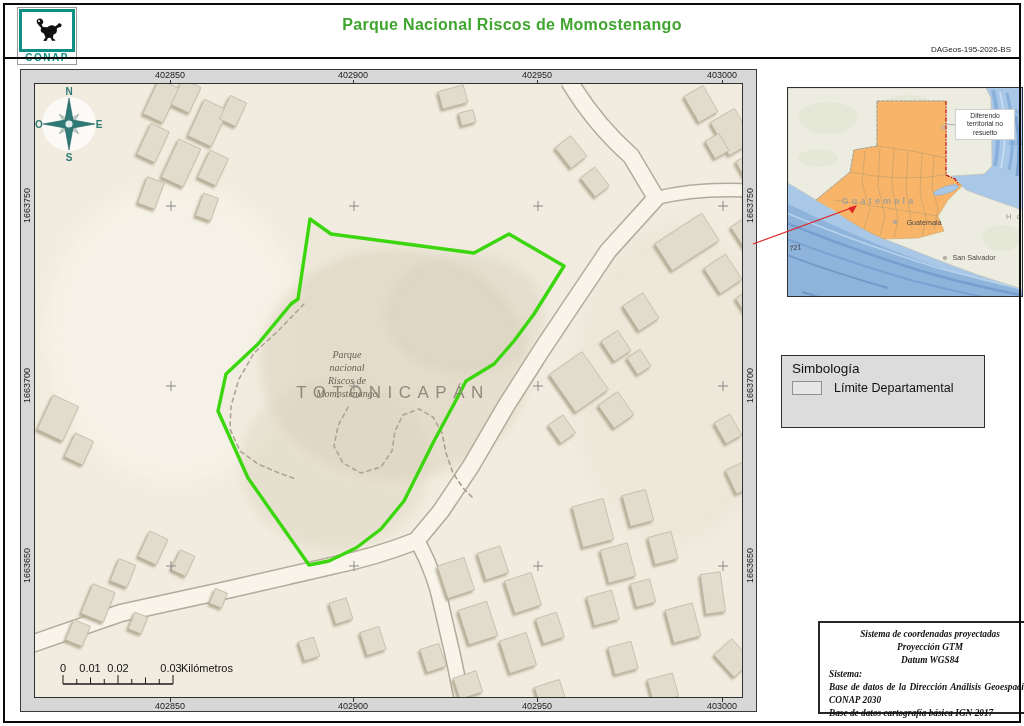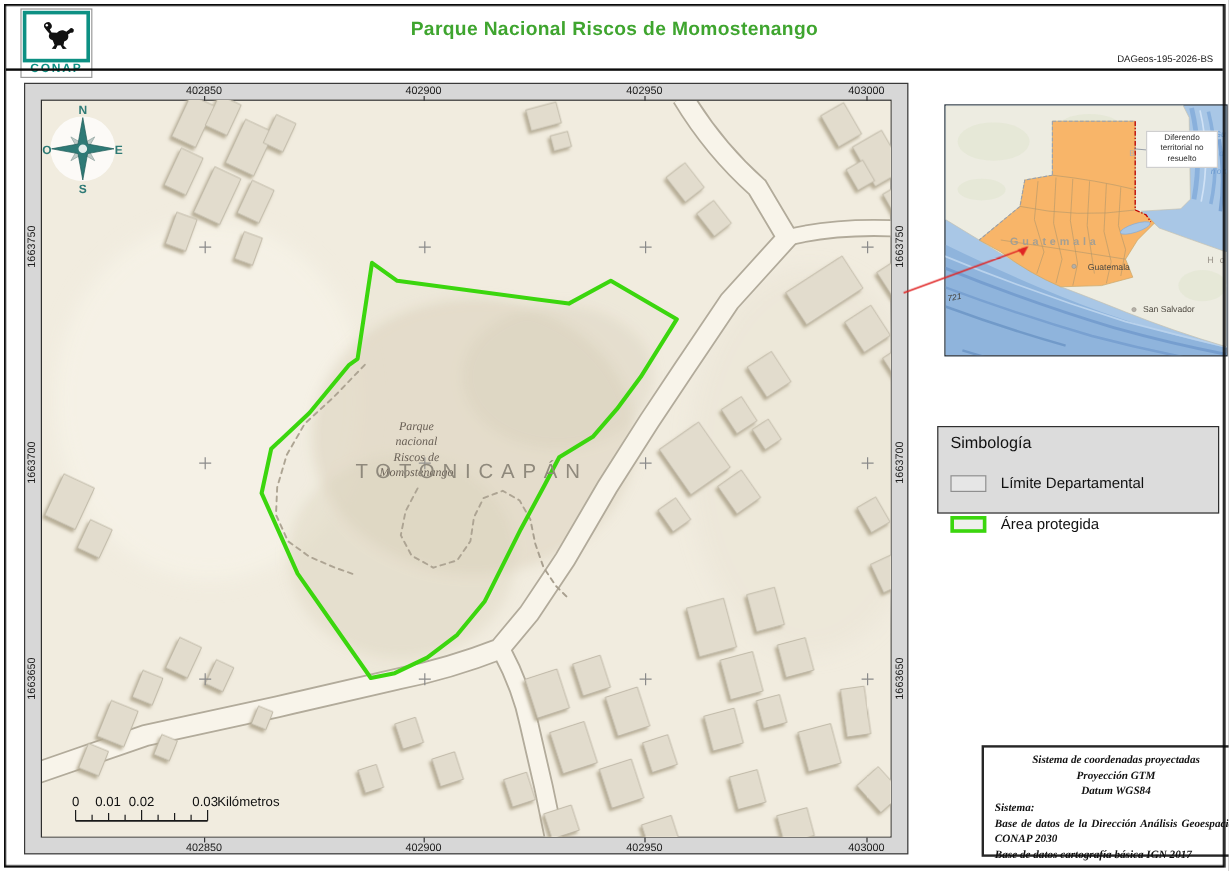--- a/index.html
+++ b/index.html
@@ -22,23 +22,23 @@
   .gcoord{position:absolute;width:60px;height:13px;font-size:9px;color:#1c1c1c;text-align:center;line-height:13px;z-index:8;}
   .gx::after{content:"";position:absolute;left:50%;bottom:-2px;width:1px;height:4px;background:#333;}
   .gxb::after{content:"";position:absolute;left:50%;top:-2px;width:1px;height:4px;background:#333;}
   .gy{transform:rotate(-90deg);}
 
   
   .inset-panel{position:absolute;left:787px;top:87px;width:234px;height:208px;border:1.5px solid #2f2f2f;background:var(--ocean-blue);box-sizing:content-box;}
   .inset-note{position:absolute;left:167px;top:21px;width:56px;background:#fff;border:1px solid #cfcfcf;font-size:6.8px;line-height:1.22;text-align:center;color:#2b2b2b;padding:2px 1px;z-index:4;}
   .leader-overlay{position:absolute;left:740px;top:195px;width:130px;height:70px;z-index:30;pointer-events:none;}
 
-  .legend-panel{position:absolute;left:781px;top:355px;width:235px;height:73px;background:#dcdcdc;border:1.5px solid #2f2f2f;box-sizing:border-box;padding:5px 10px;}
+  .legend-panel{position:absolute;left:781px;top:355px;width:204px;height:73px;background:#dcdcdc;border:1.5px solid #2f2f2f;box-sizing:border-box;padding:5px 10px;}
   .legend-title{font-size:13.5px;color:#111;margin-bottom:4px;}
-  .legend-row{display:flex;align-items:center;margin-top:20px;}
+  .legend-row{display:flex;align-items:center;margin-top:5px;}
   .legend-swatch{width:30px;height:14px;margin-right:12px;flex:none;box-sizing:border-box;}
   .sw-dept{background:#e6e6e6;border:1px solid #8f8f8f;}
   .sw-prot{background:#efefec;border:3px solid var(--protected-green);}
   .legend-label{font-size:12.5px;color:#111;}
 
   .credits-panel{position:absolute;left:786px;top:621px;width:224px;height:93px;background:#fff;border:2px solid #262626;box-sizing:border-box;padding:5px 9px;font-family:"Liberation Serif",serif;font-style:italic;font-weight:bold;font-size:9.3px;color:#111;line-height:1.42;margin-left:32px;}
   .credits-center{text-align:center;}
   .credits-just{text-align:justify;}
 
   text{font-family:"Liberation Sans",sans-serif;}
@@ -323,24 +323,20 @@
     <line x1="13" y1="49" x2="114" y2="12" stroke="var(--leader-red)" stroke-width="1.3"></line>
     <polygon points="117,10 108,13 112.5,18.5" fill="var(--leader-red)"></polygon>
   </svg>
 
   <div class="legend-panel">
     <div class="legend-title">Simbología</div>
     <div class="legend-row">
       <div class="legend-swatch sw-dept"></div>
       <div class="legend-label">Límite Departamental</div>
     </div>
-    <div class="legend-row">
-      <div class="legend-swatch sw-prot"></div>
-      <div class="legend-label">Área protegida</div>
-    </div>
   </div>
 
   <div class="credits-panel">
     <div class="credits-center">Sistema de coordenadas proyectadas</div>
     <div class="credits-center">Proyección GTM</div>
     <div class="credits-center">Datum WGS84</div>
     <div>Sistema:</div>
     <div class="credits-just">Base de datos de la Dirección Análisis Geoespacial CONAP 2030</div>
     <div>Base de datos cartografía básica IGN 2017</div>
   </div>

